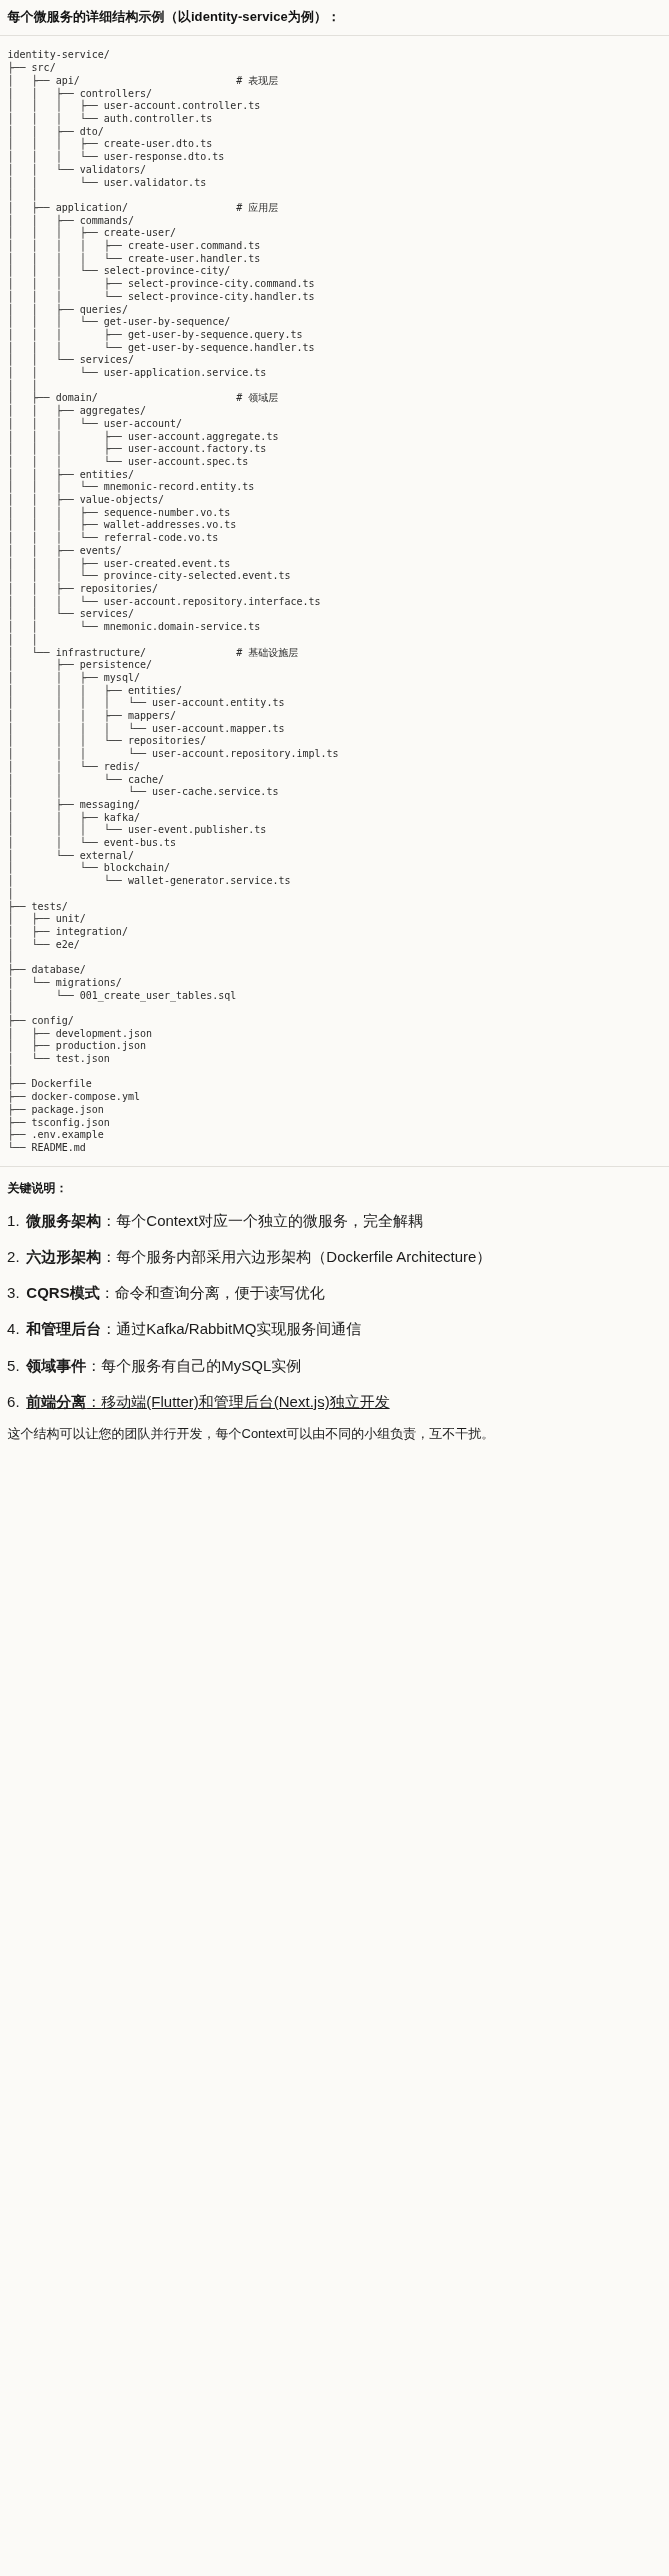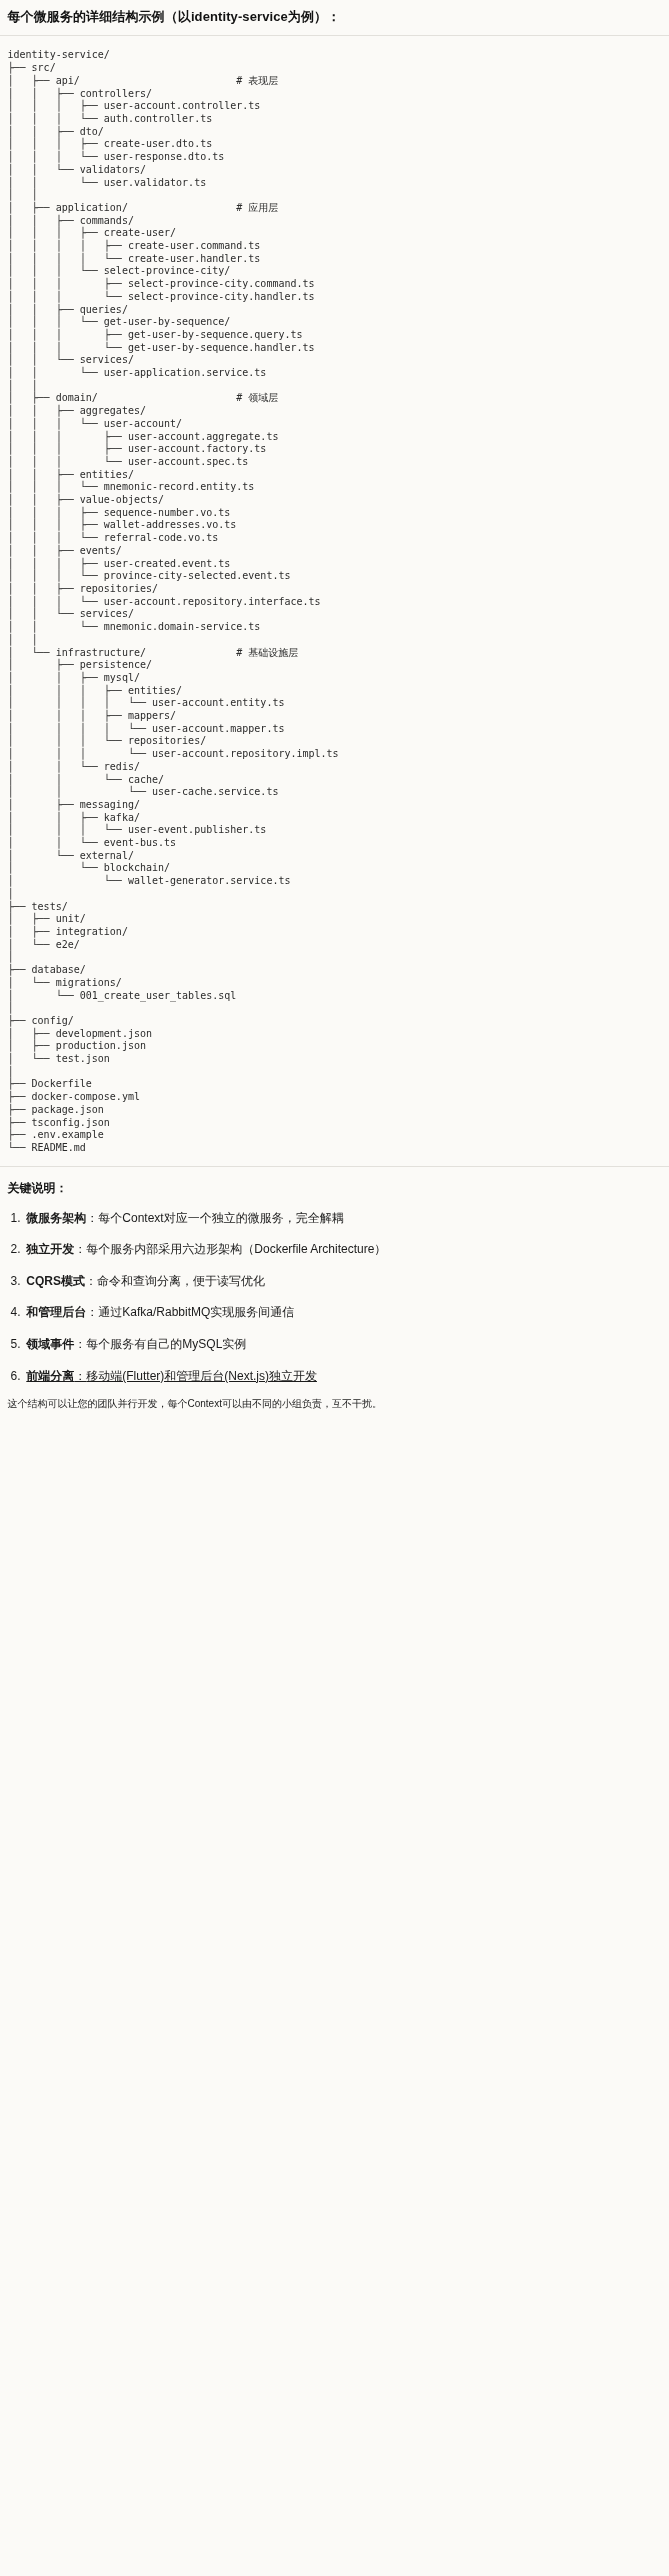--- a/index.html
+++ b/index.html
@@ -62,33 +62,33 @@
   .notes-heading {
     font-size: 12px;
     font-weight: bold;
     color: #121212;
     margin: 10px 0 11.3px 0;
   }
   ol.note-list {
     margin: 0;
     padding: 0 0 0 16.3px;
     list-style: decimal;
-    font-size: 12px;
+    font-size: 15px;
     line-height: 1.55;
     color: #1b1b1b;
   }
   ol.note-list > li {
     margin: 0 0 13px 0;
     padding-left: 2.5px;
   }
   ol.note-list > li:last-child { margin-bottom: 11.3px; text-decoration: underline; }
   .note-term { font-weight: bold; }
   .note-sep { font-weight: normal; }
   .closing {
-    font-size: 10px;
+    font-size: 13px;
     line-height: 1.6;
     color: #1b1b1b;
     margin: 3.8px 0 10px 0;
   }
 </style>
 </head>
 <body>
 
 <div class="page">
 
@@ -189,21 +189,21 @@
   <hr class="rule">
 
   <div class="notes">
     <div class="notes-heading">关键说明：</div>
 
     <ol class="note-list">
       <li>
         <span class="note-term">微服务架构</span><span class="note-sep">：</span><span class="note-desc">每个Context对应一个独立的微服务，完全解耦</span>
       </li>
       <li>
-        <span class="note-term">独立开发</span><span class="note-sep">：</span><span class="note-desc">每个服务内部采用六边形架构（Dockerfile Architecture）</span>
+        <span class="note-term">六边形架构</span><span class="note-sep">：</span><span class="note-desc">每个服务内部采用六边形架构（Dockerfile Architecture）</span>
       </li>
       <li>
         <span class="note-term">CQRS模式</span><span class="note-sep">：</span><span class="note-desc">命令和查询分离，便于读写优化</span>
       </li>
       <li>
         <span class="note-term">和管理后台</span><span class="note-sep">：</span><span class="note-desc">通过Kafka/RabbitMQ实现服务间通信</span>
       </li>
       <li>
         <span class="note-term">领域事件</span><span class="note-sep">：</span><span class="note-desc">每个服务有自己的MySQL实例</span>
       </li>

